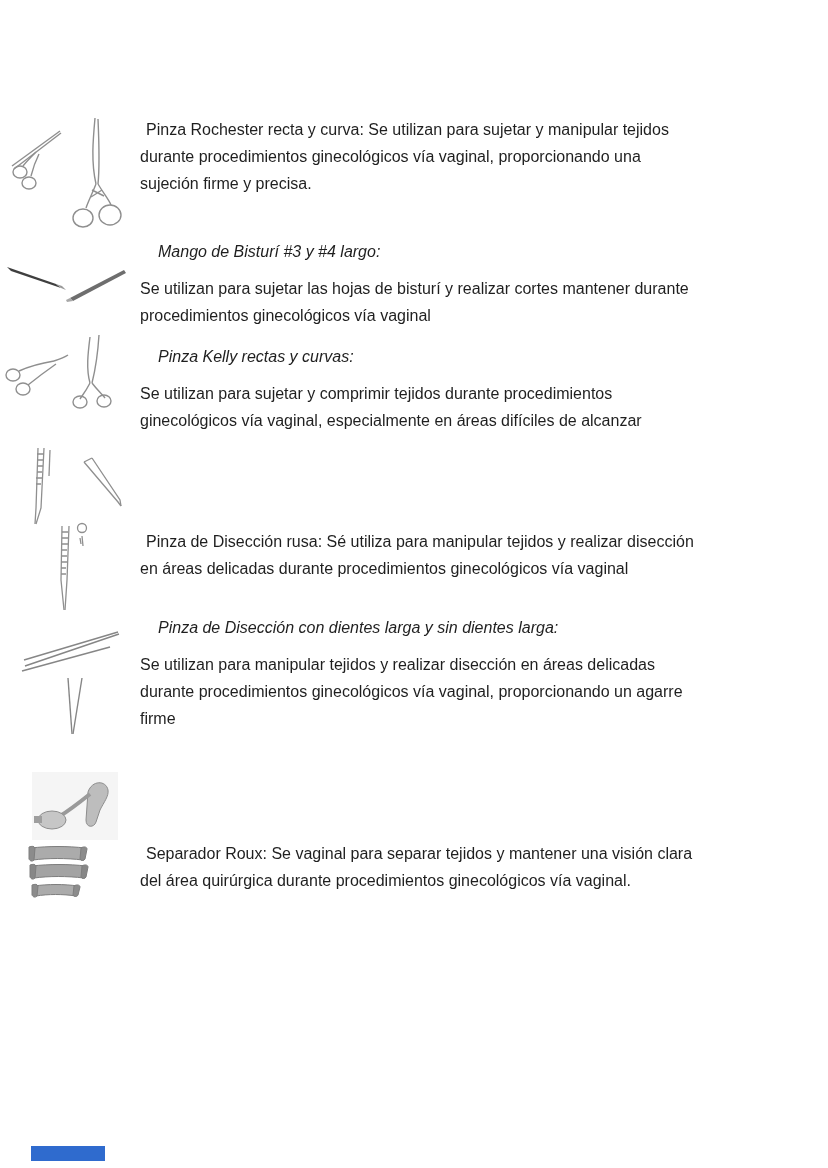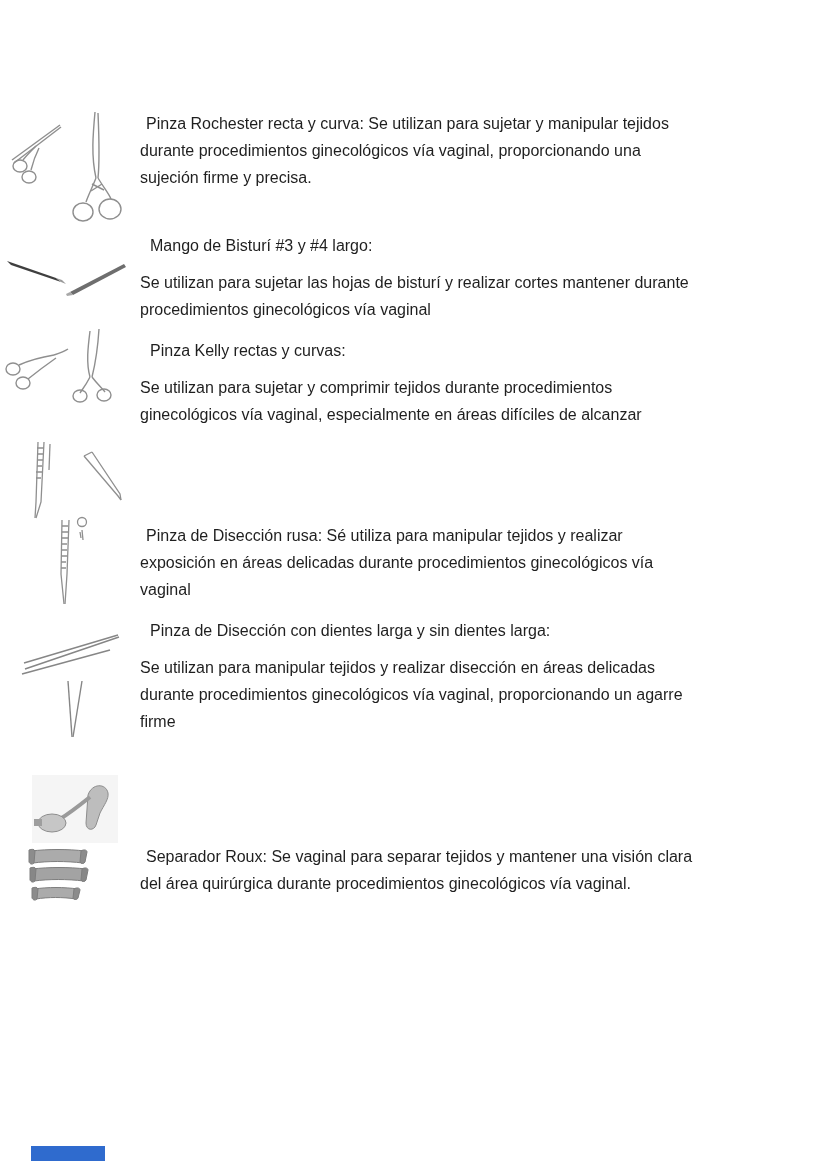--- a/index.html
+++ b/index.html
@@ -11,21 +11,21 @@
     position: relative;
     width: 828px;
     height: 1168px;
     background: #ffffff;
     overflow: hidden;
     font-family: "Liberation Sans", "DejaVu Sans", sans-serif;
     color: #1f1f1f;
   }
   .doc-body {
     position: absolute;
-    top: 110px;
+    top: 116px;
     left: 0;
     width: 828px;
   }
   .item {
     display: flex;
     align-items: flex-start;
   }
   .figure-cell {
     width: 140px;
     flex-shrink: 0;
@@ -33,21 +33,22 @@
   }
   .content {
     width: 558px;
     font-size: 16px;
     line-height: 27px;
   }
   .content p {
     margin: 0 0 14px 0;
   }
   .content p.title-line {
-    margin: 0 0 10px 4px;
+    margin: 0 0 10px 12px;
+    font-style: italic;
   }
   .indent {
     text-indent: 6px;
   }
   .fig {
     display: block;
   }
   .fig-rochester { margin: -6px 0 0 6px; }
   .fig-scalpels  { margin: 22px 0 0 4px; }
   .fig-kelly     { margin: -10px 0 0 2px; }
@@ -156,21 +157,21 @@
           <g fill="none" stroke="#8f8f8f" stroke-width="1.3">
             <path d="M10,6 L9,60 L12,90"></path>
             <path d="M17,6 L15,60 L13,90"></path>
             <path d="M10,12 L16,12 M10,18 L16,18 M10,24 L16,24 M10,30 L15,30 M9,36 L15,36 M9,42 L15,42 M9,48 L14,48 M9,54 L14,54"></path>
             <circle cx="30" cy="8" r="4.5"></circle>
             <path d="M30,16 L31,26 M28,18 L29,24"></path>
           </g>
         </svg>
       </div>
       <div class="content">
-        <p class="indent">Pinza de Disección rusa: Sé utiliza para manipular tejidos y realizar exposición en áreas delicadas durante procedimientos ginecológicos vía vaginal</p>
+        <p class="indent">Pinza de Disección rusa: Sé utiliza para manipular tejidos y realizar disección en áreas delicadas durante procedimientos ginecológicos vía vaginal</p>
       </div>
     </div>
 
     <div class="item">
       <div class="figure-cell">
         <svg class="fig fig-longdissect" width="104" height="116" viewBox="0 0 104 116">
           <g fill="none" stroke="#868686" stroke-width="1.4">
             <path d="M4,36 L98,8"></path>
             <path d="M5,42 L99,10"></path>
             <path d="M2,47 L90,23"></path>

